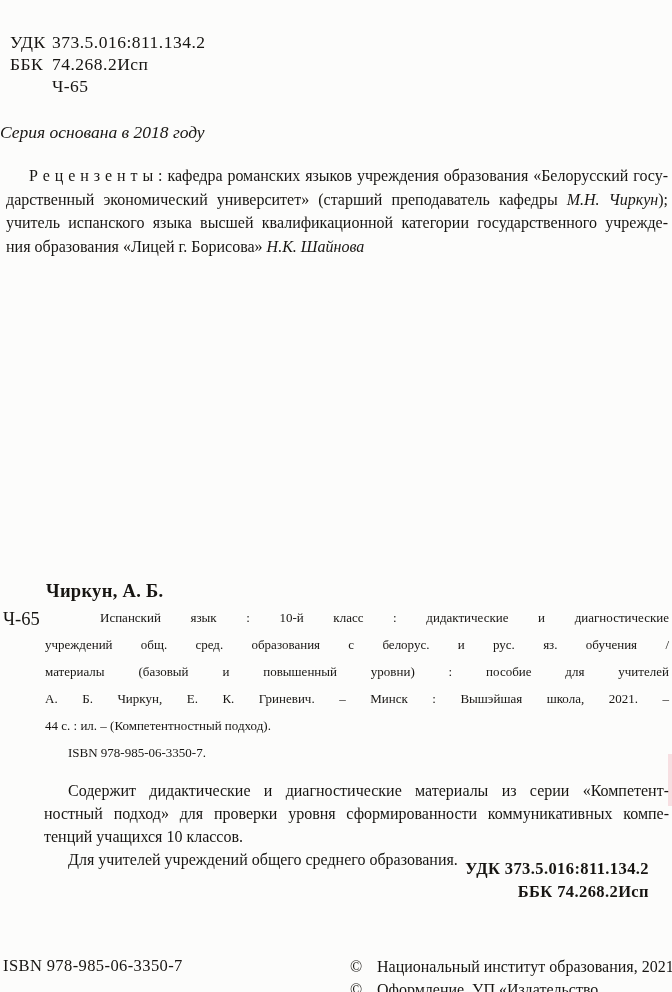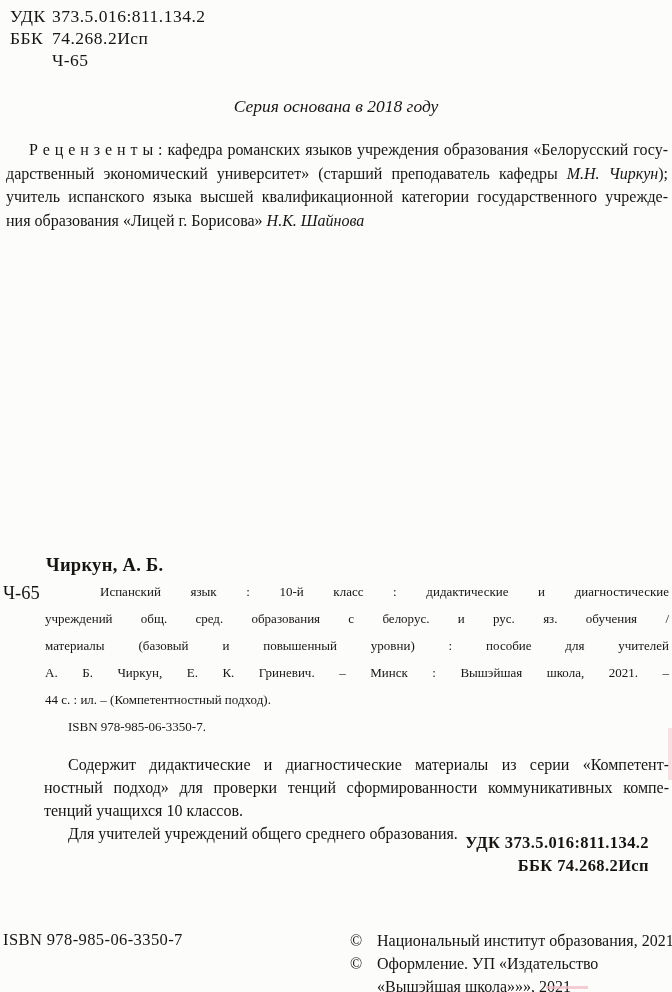--- a/index.html
+++ b/index.html
@@ -4,29 +4,29 @@
 <style>
   html, body { margin: 0; padding: 0; }
   body {
     width: 672px; height: 992px;
     background: #fcfcfb;
     color: #171512;
     font-family: "Liberation Serif", "DejaVu Serif", serif;
     position: relative;
     overflow: hidden;
   }
-  .page { position: absolute; inset: 0; }
+  .page { position: absolute; inset: 0; margin-top: 26px; }
 
   
   .top-block { position: absolute; top: 5px; left: 10px; font-size: 17.5px; line-height: 22px; letter-spacing: .5px; }
   .top-row { white-space: nowrap; }
   .top-row .lab { display: inline-block; width: 37px; }
 
   
-  .series { position: absolute; top: 96px; left: 0; width: 100%; text-align: center; font-style: italic; font-size: 17.5px; }
+  .series { position: absolute; top: 96px; left: 0; width: 100%; text-align: left; font-style: italic; font-size: 17.5px; }
 
   
   .tline { white-space: nowrap; }
   .just { text-align: justify; text-align-last: justify; white-space: normal; }
   .it { font-style: italic; }
 
   .reviewers { position: absolute; top: 138px; left: 6px; right: 4px; font-size: 16px; line-height: 23.5px; }
   .reviewers .ind { text-indent: 23px; }
 
   .bib-head { position: absolute; top: 555px; left: 46px; font-size: 18.5px; font-weight: bold; letter-spacing: .3px; }
@@ -85,21 +85,21 @@
       <div class="tline just ind"><span>Испанский язык : 10-й класс : дидактические и диагностические</span></div>
       <div class="tline just"><span>учреждений общ. сред. образования с белорус. и рус. яз. обучения /</span></div>
       <div class="tline just"><span>материалы (базовый и повышенный уровни) : пособие для учителей</span></div>
       <div class="tline just"><span>А. Б. Чиркун, Е. К. Гриневич. – Минск : Вышэйшая школа, 2021. –</span></div>
       <div class="tline"><span>44 с. : ил. – (Компетентностный подход).</span></div>
       <div class="tline ind2"><span>ISBN 978-985-06-3350-7.</span></div>
     </div>
 
   <div class="annotation" id="annotation">
       <div class="tline just ind"><span>Содержит  дидактические  и  диагностические  материалы  из  серии  «Компетент-</span></div>
-      <div class="tline just"><span>ностный подход» для проверки тенций сформированности коммуникативных компе-</span></div>
+      <div class="tline just"><span>ностный подход» для проверки уровня сформированности коммуникативных компе-</span></div>
       <div class="tline"><span>тенций учащихся 10 классов.</span></div>
       <div class="tline ind"><span>Для учителей учреждений общего среднего образования.</span></div>
     </div>
 
   <div class="udk-right">
     <div>УДК 373.5.016:811.134.2</div>
     <div>ББК 74.268.2Исп</div>
   </div>
 
   <div class="footer-isbn">ISBN 978-985-06-3350-7</div>

